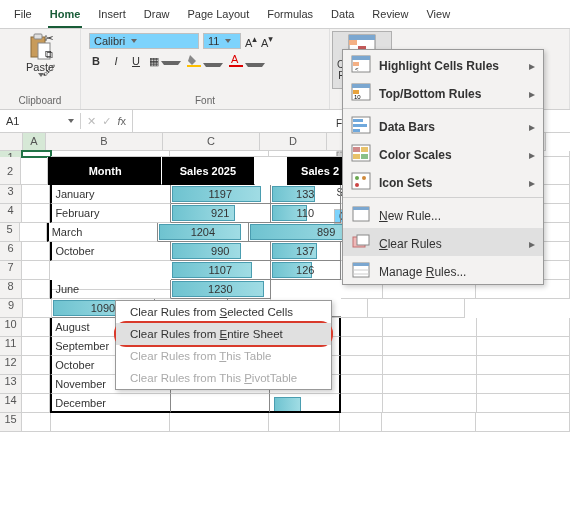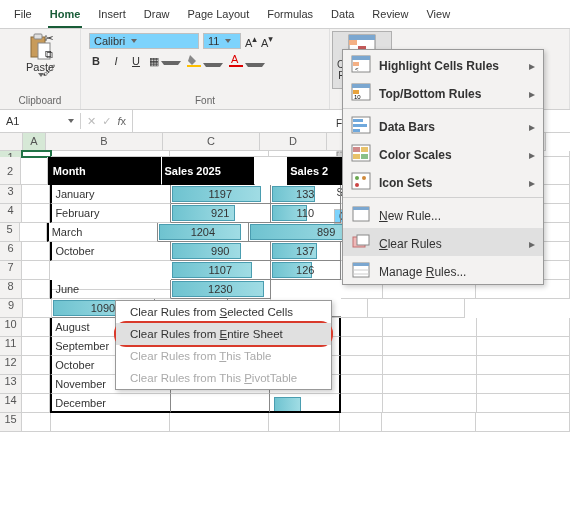--- a/index.html
+++ b/index.html
@@ -26,21 +26,21 @@
 .stylebtn span{font-size:10px;text-align:center;line-height:1.1;margin-top:1px}
 .formula-bar{display:flex;align-items:center;border-bottom:1px solid #d0d0d0;height:22px;background:#fff}
 .namebox{width:68px;border-right:1px solid #d0d0d0;padding:2px 6px;display:flex;justify-content:space-between;align-items:center}
 .fx{padding:0 6px;color:#666;display:flex;gap:6px;align-items:center}
 .sheet{position:relative}
 .colhdr{background:#f3f2f1;border-right:1px solid #d0d0d0;border-bottom:1px solid #d0d0d0;text-align:center;font-size:11px;color:#555;height:17px;line-height:17px}
 .colhdr.sel{background:#d6e8d6}
 .rowhdr{background:#f3f2f1;border-right:1px solid #d0d0d0;border-bottom:1px solid #d0d0d0;text-align:center;width:22px;font-size:11px;color:#555}
 .row{display:flex;height:19px}
 .cell{border-right:1px solid #d0d0d0;border-bottom:1px solid #d0d0d0;padding:0 3px;overflow:hidden;white-space:nowrap;font-size:11px;line-height:19px}
-.tblhdr{background:#000;color:#fff;font-weight:bold;border-right:1px solid #fff;border-bottom:1px solid #000}
+.tblhdr{background:#000;color:#fff;font-weight:bold;text-align:center;border-right:1px solid #fff;border-bottom:1px solid #000}
 .tbll{border-left:2px solid #000}
 .tblr{border-right:2px solid #000}
 .tblb{border-bottom:2px solid #000}
 .databar-cell{position:relative;text-align:center;border-bottom:1px solid #888;border-right:1px solid #888}
 .databar{position:absolute;top:1px;bottom:1px;left:1px;background:linear-gradient(to right,#6fc3d0,#a0dce4);border:1px solid #4a9db0}
 .databar-txt{position:relative;z-index:1;text-align:center}
 .dropdown{position:absolute;background:#f3f2f1;border:1px solid #999;box-shadow:2px 2px 5px rgba(0,0,0,.2);z-index:10}
 .dropdown-item{display:flex;align-items:flex-end;padding:5px 8px;gap:8px;cursor:pointer;font-size:12px}
 .dropdown-item:hover,.dropdown-item.hover{background:#e0e0e0}
 .dropdown-item.disabled{color:#aaa;cursor:default}

